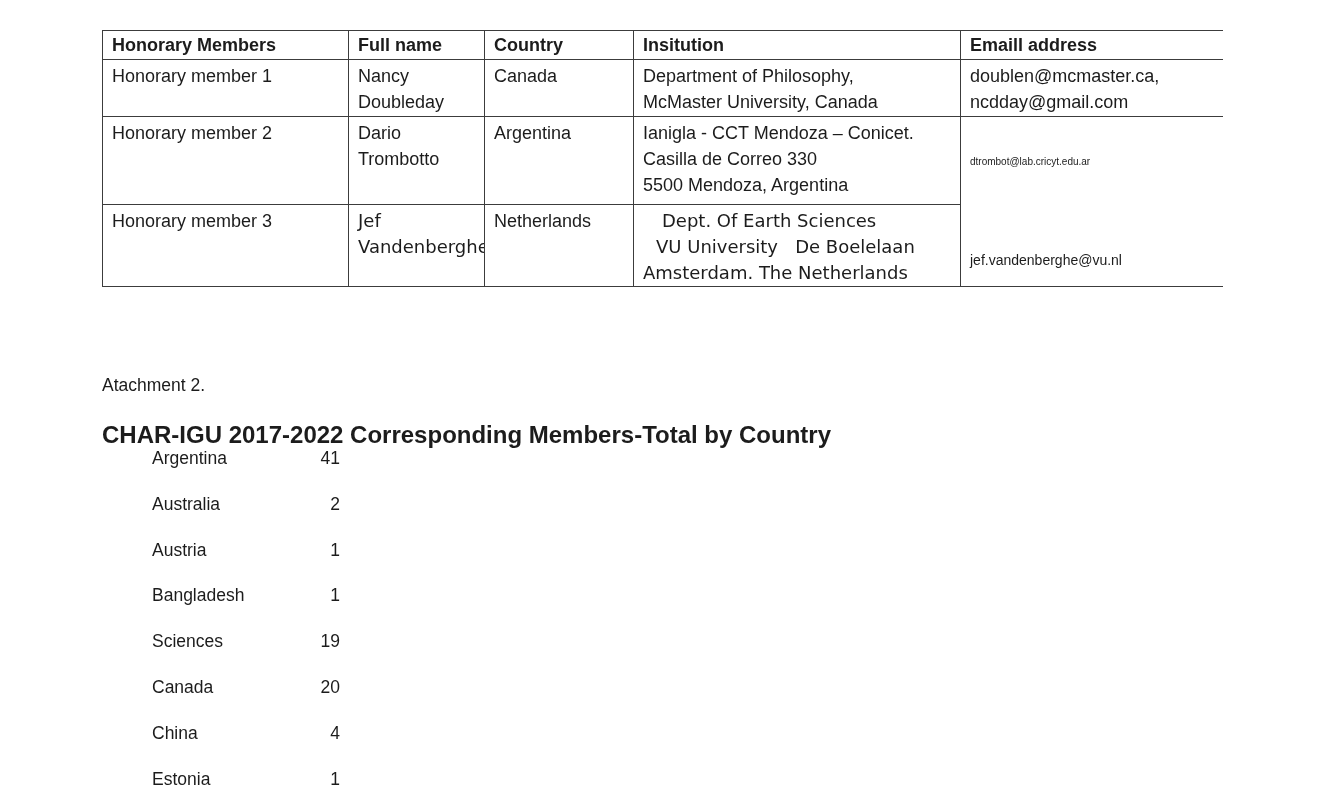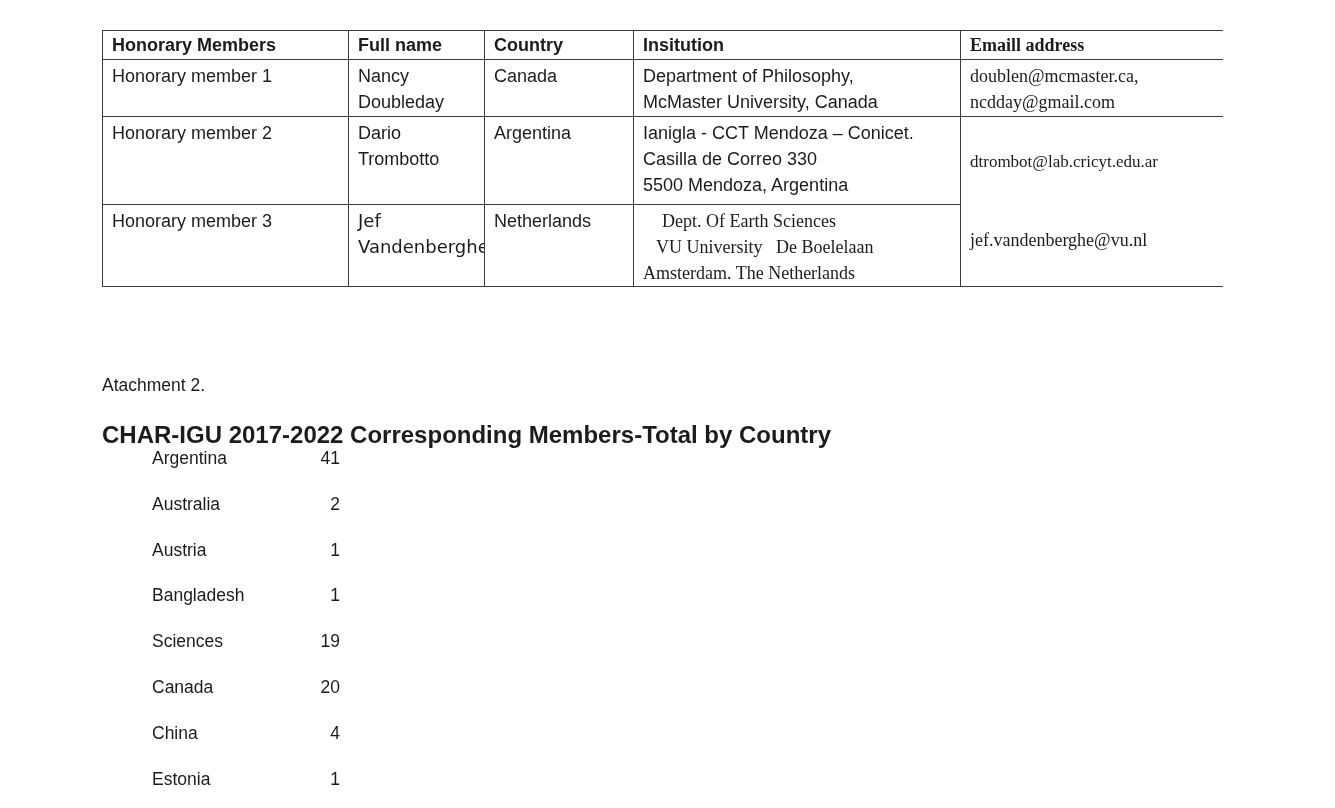--- a/index.html
+++ b/index.html
@@ -28,37 +28,37 @@
     font-size: 18px;
     line-height: 26px;
     font-weight: normal;
     overflow: hidden;
   }
   table.members th {
     font-weight: bold;
     line-height: 23px;
   }
   table.members th:last-child,
-  table.members td:last-child { border-right: none; font-family: Liberation Serif, serif; }
+  table.members td:last-child { border-right: none; }
 
   tr.hdr    { height: 29px; }
   tr.row1   { height: 57px; }
   tr.row2   { height: 88px; }
   tr.row3   { height: 74px; }
 
   .email-cell-1 { line-height: 25px; padding-top: 5px; }
   .email-merged { padding-top: 0; }
   .email-merged .email-a {
     margin-top: 33px;
-    font-size: 17px;
+    font-size: 10px;
     line-height: 18px;
   }
   .email-merged .email-b {
-    margin-top: 59px;
-    font-size: 18px;
+    margin-top: 79px;
+    font-size: 14px;
     line-height: 20px;
   }
 
   .alt-font { font-family: "DejaVu Sans", sans-serif; }
 
   td.name3 {
     font-size: 14.5px;
     line-height: 21px;
     padding-top: 4px;
   }

